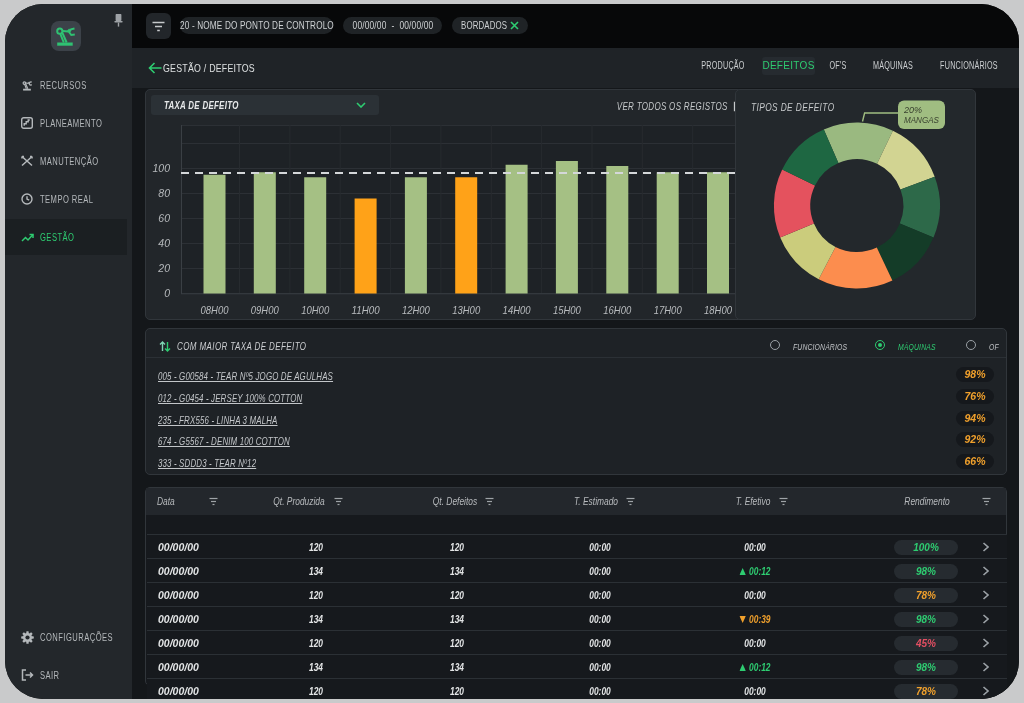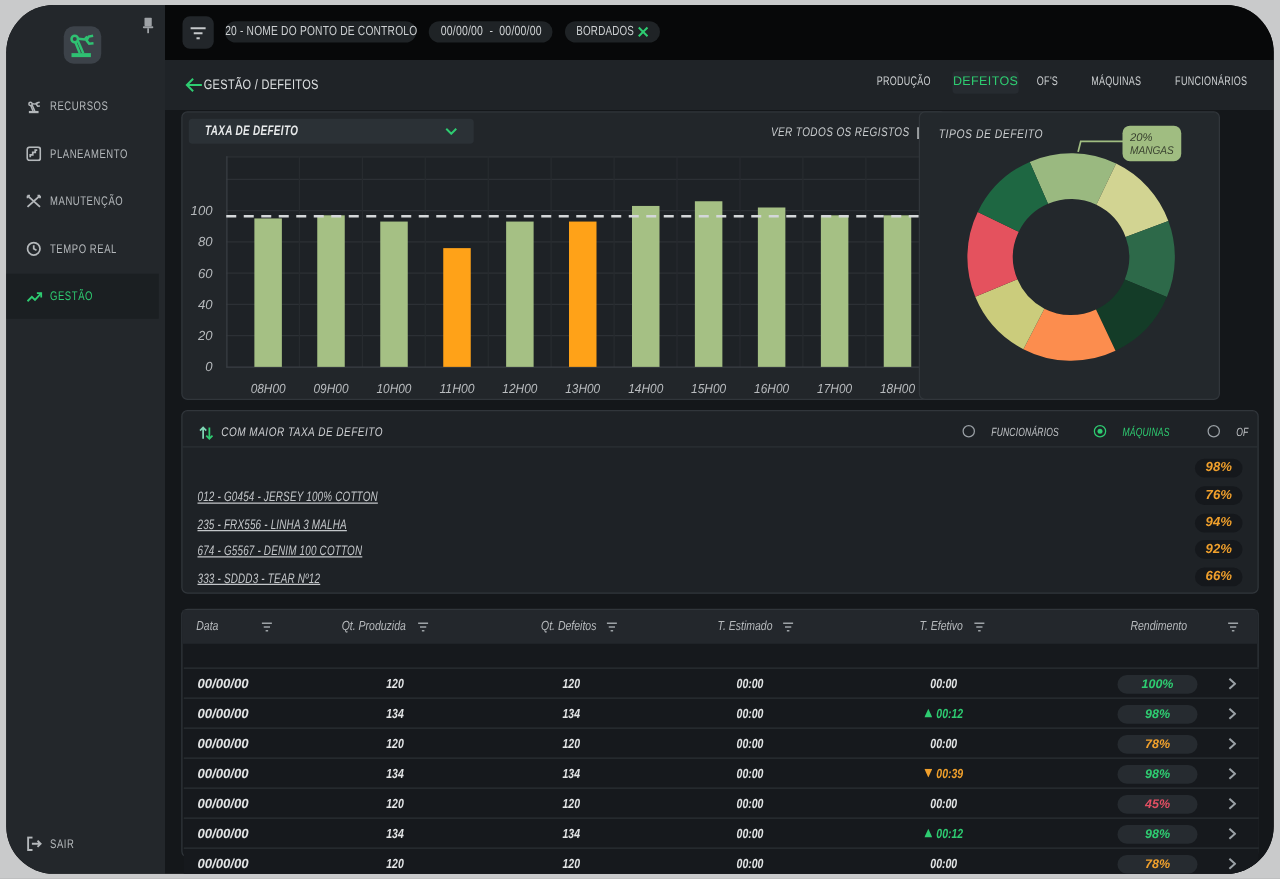--- a/index.html
+++ b/index.html
@@ -145,20 +145,33 @@
       </div>
       <div class="navitem active" style="top:215px;">
         <svg width="13" height="11" viewBox="0 0 13 11">
             <g stroke="#2ecc71" stroke-width="1.5" fill="none">
               <path d="M1 9 L4.5 5.5 L7 8 L12 2.5"></path>
               <path d="M8.5 2.5 L12 2.5 L12 6"></path>
             </g>
           </svg>
         <span><span class="cx" style="transform:scaleX(0.76);">GESTÃO</span></span>
       </div>
+      <div class="navitem" style="top:615px;">
+        <svg width="13" height="13" viewBox="0 0 13 13">
+            <g fill="#b4b8bb">
+              <rect x="5.3" y="0.2" width="2.4" height="12.6" rx="0.6"></rect>
+              <rect x="5.3" y="0.2" width="2.4" height="12.6" rx="0.6" transform="rotate(45 6.5 6.5)"></rect>
+              <rect x="5.3" y="0.2" width="2.4" height="12.6" rx="0.6" transform="rotate(90 6.5 6.5)"></rect>
+              <rect x="5.3" y="0.2" width="2.4" height="12.6" rx="0.6" transform="rotate(135 6.5 6.5)"></rect>
+              <circle cx="6.5" cy="6.5" r="4.5"></circle>
+            </g>
+            <circle cx="6.5" cy="6.5" r="2.1" fill="#23272b"></circle>
+          </svg>
+        <span><span class="cx" style="transform:scaleX(0.76);">CONFIGURAÇÕES</span></span>
+      </div>
       <div class="navitem" style="top:653px;">
         <svg width="13" height="12" viewBox="0 0 13 12">
             <g stroke="#b4b8bb" stroke-width="1.5" fill="none">
               <path d="M5 1 L1.5 1 L1.5 11 L5 11"></path>
               <path d="M4.5 6 L11.5 6 M9 3.5 L11.5 6 L9 8.5"></path>
             </g>
           </svg>
         <span><span class="cx" style="transform:scaleX(0.76);">SAIR</span></span>
       </div>
     </div>
@@ -257,20 +270,21 @@
           </g>
         </svg>
       <div class="abs" style="left:31px;top:12px;font-size:10px;color:#ccced1;letter-spacing:0.5px;"><span class="cx">COM MAIOR TAXA DE DEFEITO</span></div>
       <div class="abs" style="left:0;top:28px;width:860px;border-top:1px solid #2b3035;"></div>
       <div class="radio" style="left:624px;top:11px;"></div>
       <div class="abs rlabel" style="left:647px;top:12px;"><span class="cx" style="transform:scaleX(0.72);">FUNCIONÁRIOS</span></div>
       <div class="radio on" style="left:729px;top:11px;"></div>
       <div class="abs rlabel" style="left:752px;top:12px;color:#2ecc71;"><span class="cx" style="transform:scaleX(0.72);">MÁQUINAS</span></div>
       <div class="radio" style="left:820px;top:11px;"></div>
       <div class="abs rlabel" style="left:843px;top:12px;"><span class="cx" style="transform:scaleX(0.72);">OF</span></div>
+      <div class="listrow" style="top:36.5px;"><a href="#"><span class="cx" style="transform:scaleX(0.72);">005 - G00584 - TEAR Nº5 JOGO DE AGULHAS</span></a></div>
       <div class="lbadge" style="top:37.5px;">98%</div>
       <div class="listrow" style="top:58.5px;"><a href="#"><span class="cx" style="transform:scaleX(0.72);">012 - G0454 - JERSEY 100% COTTON</span></a></div>
       <div class="lbadge" style="top:59.5px;">76%</div>
       <div class="listrow" style="top:80.5px;"><a href="#"><span class="cx" style="transform:scaleX(0.72);">235 - FRX556 - LINHA 3 MALHA </span></a></div>
       <div class="lbadge" style="top:81.5px;">94%</div>
       <div class="listrow" style="top:102px;"><a href="#"><span class="cx" style="transform:scaleX(0.72);">674 - G5567 - DENIM 100 COTTON</span></a></div>
       <div class="lbadge" style="top:103px;">92%</div>
       <div class="listrow" style="top:123.5px;"><a href="#"><span class="cx" style="transform:scaleX(0.72);">333 - SDDD3 - TEAR Nº12 </span></a></div>
       <div class="lbadge" style="top:124.5px;">66%</div>
     </div>

